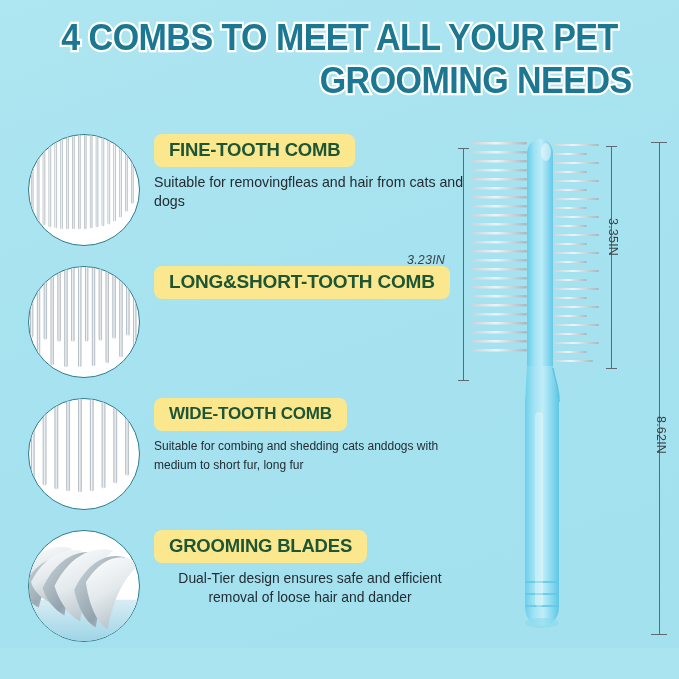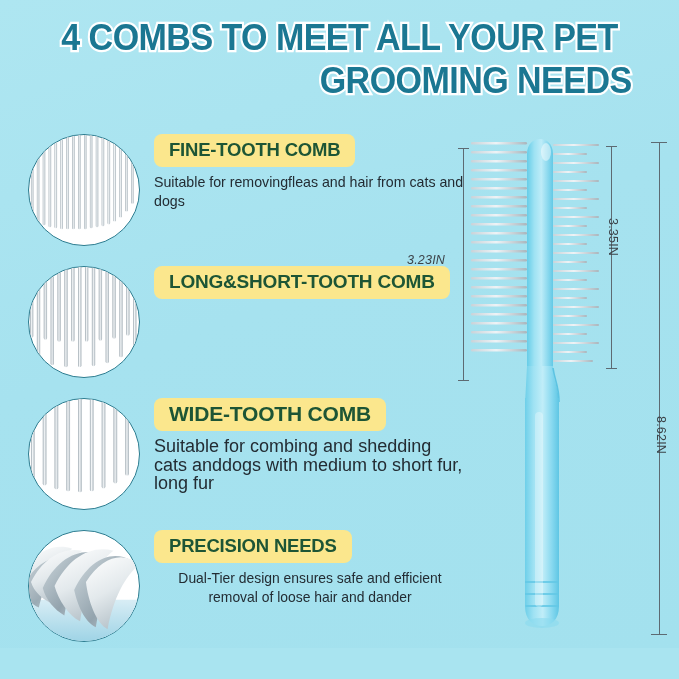--- a/index.html
+++ b/index.html
@@ -48,30 +48,30 @@
     color:#1d5535;
     font-size:18.5px;
     font-weight:700;
     letter-spacing:-0.2px;
     padding:5px 15px 6px 15px;
     border-radius:8px;
     white-space:nowrap;
     line-height:22px;
   }
   .f2 .pill{font-size:19px;}
-  .f3 .pill{font-size:21px;}
+  .f3 .pill{font-size:17px;}
   .desc{
     margin-top:6px;
     color:#232c33;
     font-size:14.2px;
     line-height:18.5px;
     max-width:312px;
   }
   .f2 .desc{font-size:13.6px;}
-  .f3 .desc{font-size:18px;}
+  .f3 .desc{font-size:12px;}
   .f4 .desc{font-size:13.9px;text-align:center;}
 
   
   .product{position:absolute;left:455px;top:120px;width:170px;height:545px;}
 
   
   .dim{position:absolute;color:#3c4349;font-size:12.5px;letter-spacing:0.2px;}
   .dimline{position:absolute;background:#5d6a72;}
   .vline{width:1px;}
   .hcap{height:1px;}
@@ -215,21 +215,21 @@
           <path d="M-8 60 C 2 38, 20 24, 40 26 C 28 36, 16 52, 10 78 C 2 74, -5 68, -8 60 Z" fill="url(#bladeSide)" opacity="0.9"></path>
           <path d="M2 52 C 14 28, 34 16, 54 20 C 42 30, 30 46, 24 74 C 14 70, 5 62, 2 52 Z" fill="url(#bladeTop)"></path>
           <path d="M14 58 C 26 32, 46 18, 68 22 C 54 34, 42 52, 36 86 C 26 80, 17 70, 14 58 Z" fill="url(#bladeSide)"></path>
           <path d="M26 56 C 40 28, 62 14, 86 20 C 70 32, 58 54, 52 92 C 40 86, 30 70, 26 56 Z" fill="url(#bladeTop)"></path>
           <path d="M46 60 C 60 30, 84 18, 104 30 C 88 40, 74 62, 68 98 C 56 92, 49 74, 46 60 Z" fill="url(#bladeSide)"></path>
           <path d="M58 52 C 74 26, 96 20, 112 34 C 98 46, 86 68, 80 100 C 68 94, 60 70, 58 52 Z" fill="url(#bladeTop)"></path>
         </g>
       </svg>
     </div>
     <div class="ftext">
-      <div class="pill">PRECISION NEEDS</div>
+      <div class="pill">GROOMING BLADES</div>
       <div class="desc">Dual-Tier design ensures safe and efficient removal of loose hair and dander</div>
     </div>
   </div>
 
   <div class="product">
     <svg viewBox="0 0 170 545" xmlns="http://www.w3.org/2000/svg" style="display:block;width:170px;height:545px;">
       <defs>
         <linearGradient id="spine" x1="0" y1="0" x2="1" y2="0">
           <stop offset="0%" stop-color="#66cde8"></stop>
           <stop offset="28%" stop-color="#9ee2f3"></stop>

